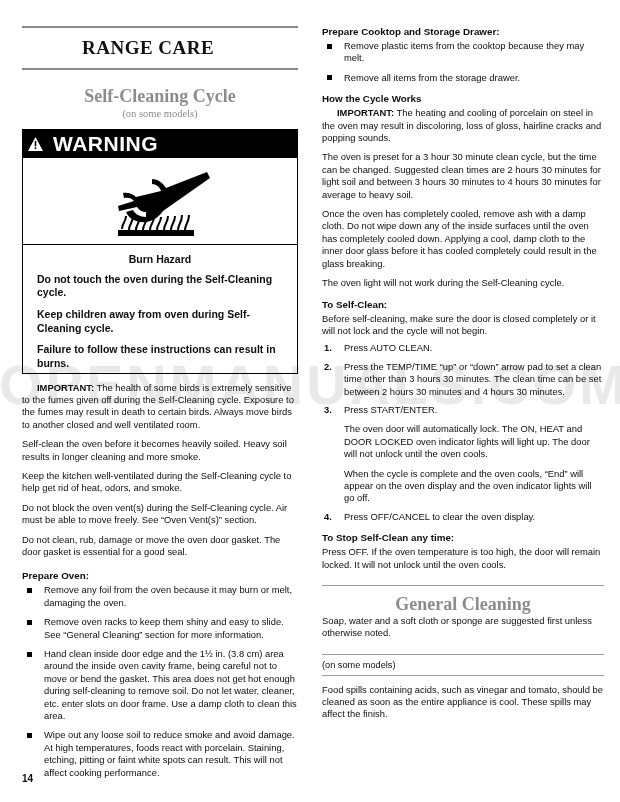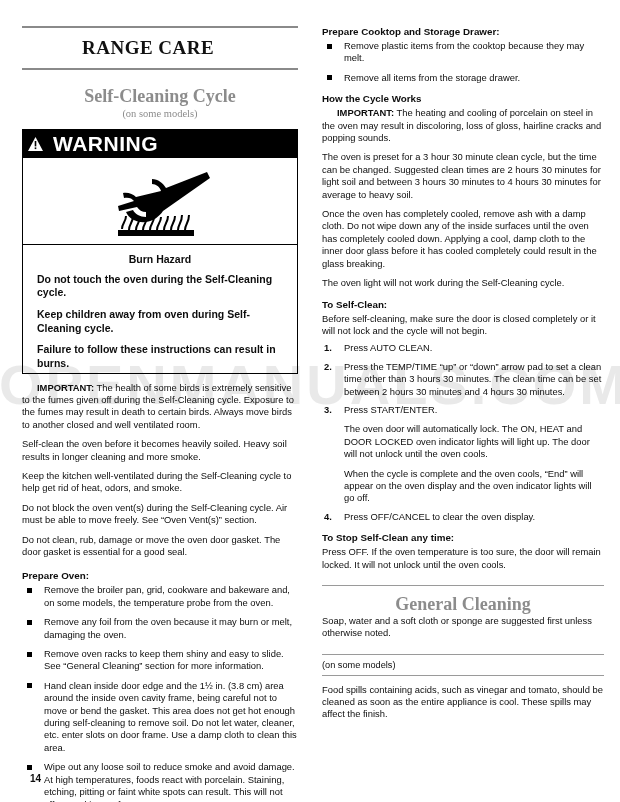--- a/index.html
+++ b/index.html
@@ -208,21 +208,21 @@
   .sub-para {
     margin-top: 7px;
     margin-bottom: 0;
     font-size: 9.4px;
     line-height: 1.32;
   }
 
   
   .folio {
     position: absolute;
-    left: 30px;
+    left: 22px;
     bottom: 18px;
     font-size: 10px;
     font-weight: bold;
     z-index: 10;
   }
 </style>
 </head>
 <body>
 
 <div class="page">
@@ -279,21 +279,20 @@
 
     <p class="t" style="margin-top:8px;"><span class="b">IMPORTANT:</span><span> The health of some birds is extremely sensitive to the fumes given off during the Self-Cleaning cycle. Exposure to the fumes may result in death to certain birds. Always move birds to another closed and well ventilated room.</span></p>
 
     <p class="t">Self-clean the oven before it becomes heavily soiled. Heavy soil results in longer cleaning and more smoke.</p>
     <p class="t">Keep the kitchen well-ventilated during the Self-Cleaning cycle to help get rid of heat, odors, and smoke.</p>
     <p class="t">Do not block the oven vent(s) during the Self-Cleaning cycle. Air must be able to move freely. See “Oven Vent(s)” section.</p>
     <p class="t">Do not clean, rub, damage or move the oven door gasket. The door gasket is essential for a good seal.</p>
 
     <h3 class="sub" style="margin-top:12px;">Prepare Oven:</h3>
     <ul class="bl">
-      <li><span class="sq"></span><span>Remove the broiler pan, grid, cookware and bakeware and, on some models, the temperature probe from the oven.</span></li>
       <li><span class="sq"></span><span>Remove any foil from the oven because it may burn or melt, damaging the oven.</span></li>
       <li><span class="sq"></span><span>Remove oven racks to keep them shiny and easy to slide. See “General Cleaning” section for more information.</span></li>
       <li><span class="sq"></span><span>Hand clean inside door edge and the 1½ in. (3.8 cm) area around the inside oven cavity frame, being careful not to move or bend the gasket. This area does not get hot enough during self-cleaning to remove soil. Do not let water, cleaner, etc. enter slots on door frame. Use a damp cloth to clean this area.</span></li>
       <li><span class="sq"></span><span>Wipe out any loose soil to reduce smoke and avoid damage. At high temperatures, foods react with porcelain. Staining, etching, pitting or faint white spots can result. This will not affect cooking performance.</span></li>
     </ul>
   </div>
 
   <div class="col col-right">
 
     <h3 class="sub first">Prepare Cooktop and Storage Drawer:</h3>
@@ -325,21 +324,21 @@
         <p class="sub-para">The oven door will automatically lock. The ON, HEAT and DOOR LOCKED oven indicator lights will light up. The door will not unlock until the oven cools.</p>
         <p class="sub-para">When the cycle is complete and the oven cools, “End” will appear on the oven display and the oven indicator lights will go off.</p>
       </li>
       <li style="margin-top:6px;">
         <span class="num">4.</span>
         <span>Press OFF/CANCEL to clear the oven display.</span>
       </li>
     </ol>
 
     <h3 class="sub">To Stop Self-Clean any time:</h3>
-    <p class="t">Press OFF. If the oven temperature is too sure, the door will remain locked. It will not unlock until the oven cools.</p>
+    <p class="t">Press OFF. If the oven temperature is too high, the door will remain locked. It will not unlock until the oven cools.</p>
 
     <div class="gc-rule"></div>
     <h2 class="section-head">General Cleaning</h2>
 
     <p class="t">Soap, water and a soft cloth or sponge are suggested first unless otherwise noted.</p>
 
     <div class="gc-rule" style="margin:14px 0 5px 0;"></div>
     <div class="caps-sub">(on some models)</div>
     <div class="gc-rule" style="margin:5px 0 8px 0;"></div>
 

